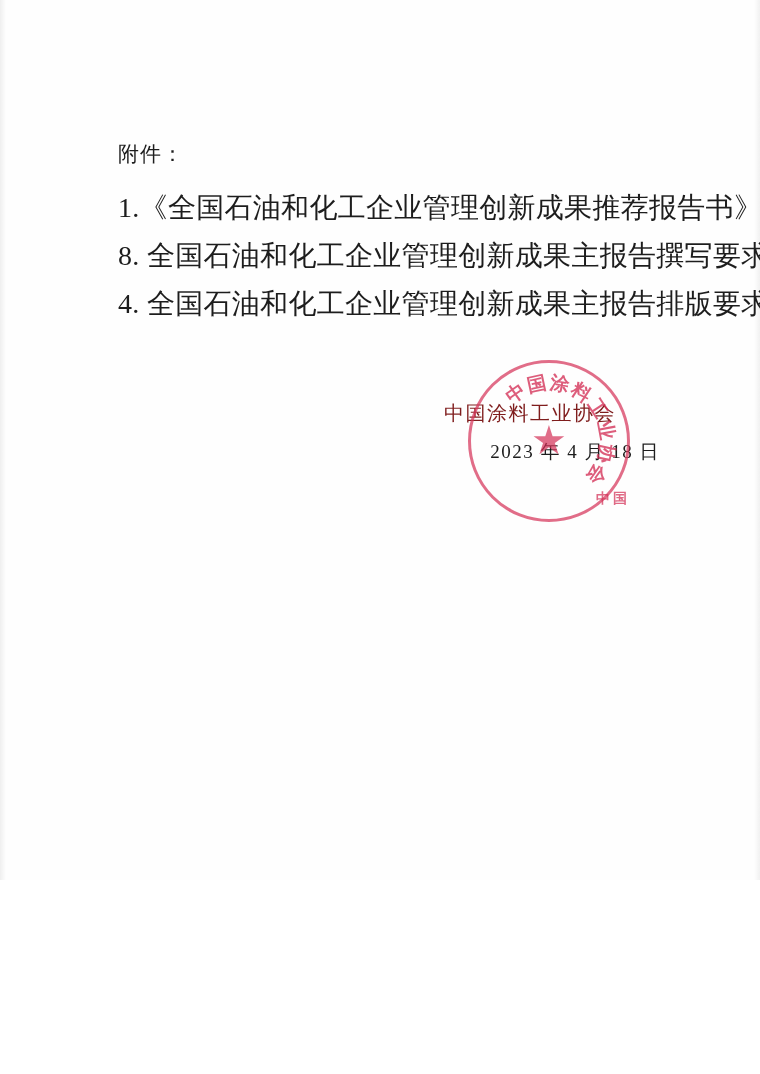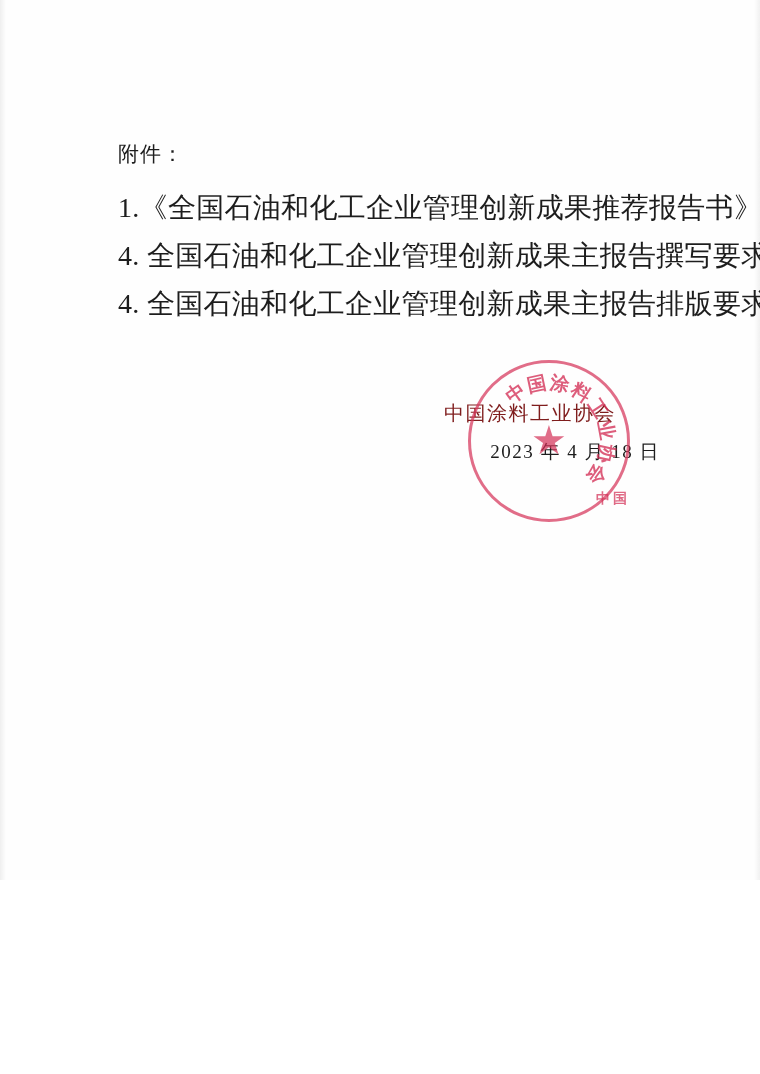--- a/index.html
+++ b/index.html
@@ -149,21 +149,21 @@
 <div class="page">
 
   <div class="edge-shadow"></div>
   <div class="edge-shadow-right"></div>
 
   <div class="content">
     <div class="attach-label">附件：</div>
 
     <ul class="attach-list">
       <li>1.《全国石油和化工企业管理创新成果推荐报告书》</li>
-      <li>4. 全国石油和化工企业管理创新成果主报告撰写要求</li>
+      <li>8. 全国石油和化工企业管理创新成果主报告撰写要求</li>
       <li>4. 全国石油和化工企业管理创新成果主报告排版要求</li>
     </ul>
   </div>
 
   <div class="signature">
     <div class="sig-org">中国涂料工业协会</div>
     <div class="sig-date">2023 年 4 月 18 日</div>
   </div>
 
   <div class="seal">

